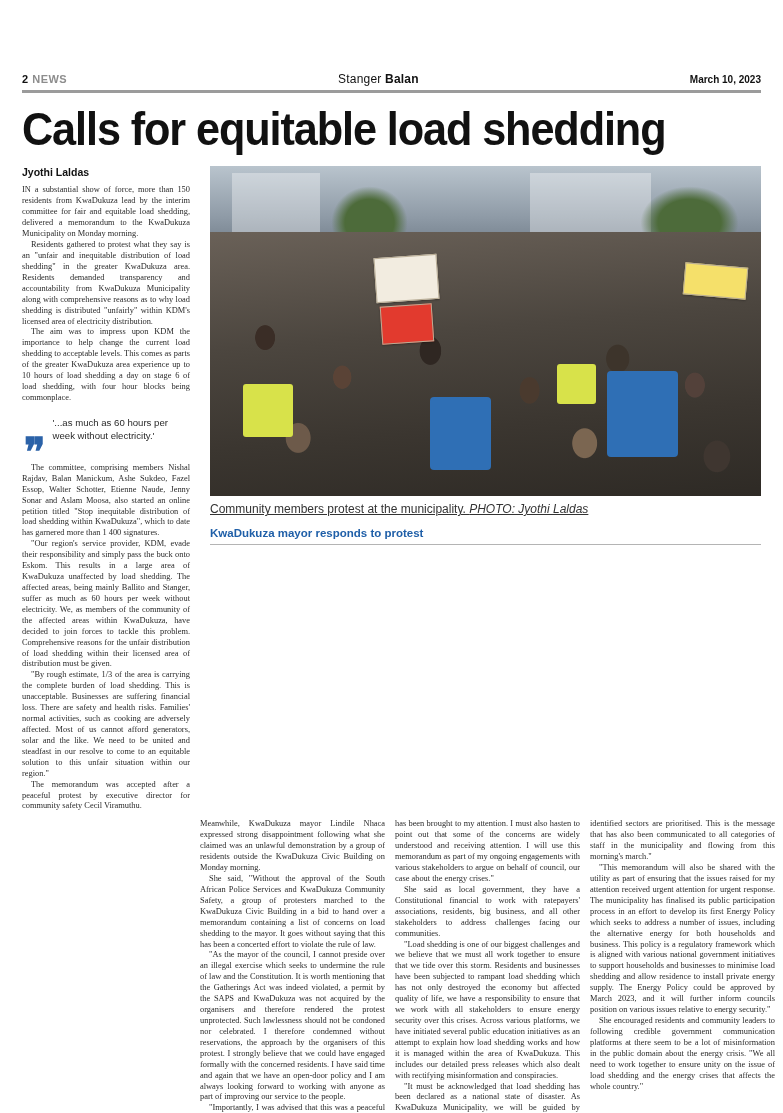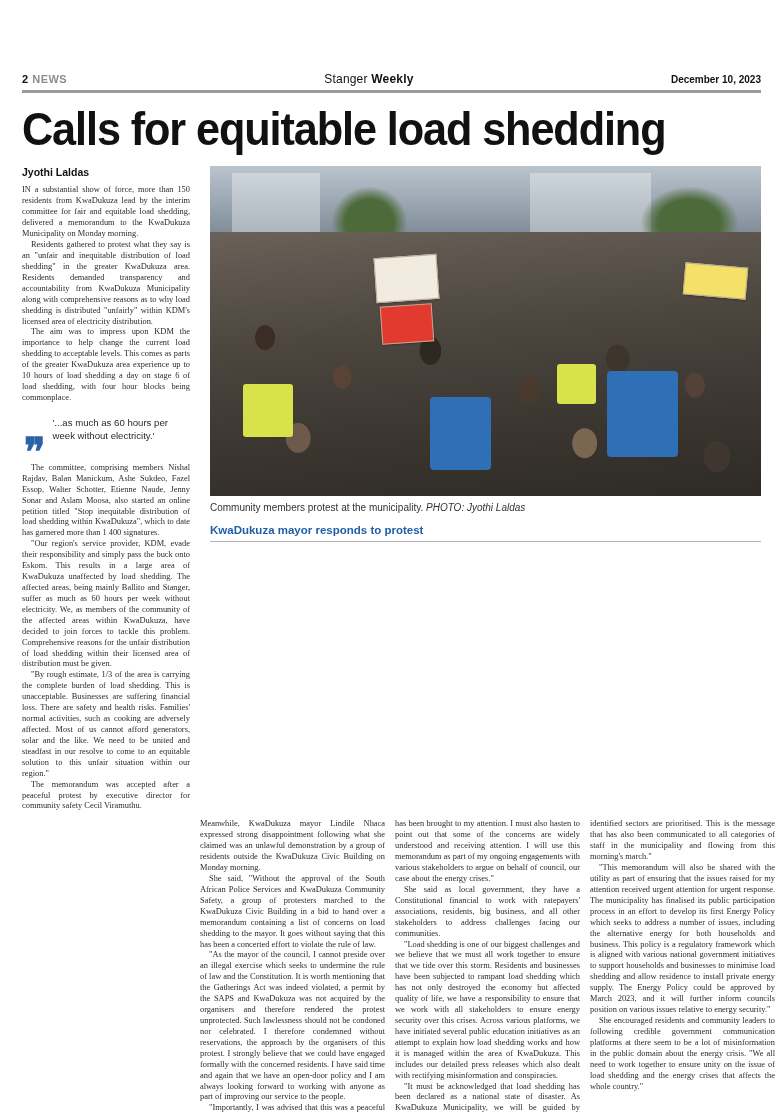--- a/index.html
+++ b/index.html
@@ -177,24 +177,25 @@
     border-radius: 3px;
   }
   .photo .blueshirt {
     position: absolute;
     background: #2f6fb5;
     border-radius: 4px;
   }
 
   .caption {
     font-family: "Liberation Sans", sans-serif;
-    font-size: 10px;
+    font-size: 12px;
     color: #333;
     margin-top: 5px;
     line-height: 1.35;
+    text-decoration: underline;
   }
   .caption .credit { font-style: italic; }
 
   .subhead {
     font-family: "Liberation Sans", sans-serif;
     font-weight: bold;
     font-size: 11.5px;
     color: #1f5fa8;
     margin-top: 9px;
   }
@@ -215,23 +216,23 @@
 </head>
 <body>
 
 <div class="page">
 
   <div class="masthead">
     <div class="mh-left">
       <span class="pg">2</span><span class="sec">NEWS</span>
     </div>
     <div class="mh-center">
-      <span>Stanger </span><span class="b">Weekly</span>
-    </div>
-    <div class="mh-right">December 10, 2023</div>
+      <span>Stanger </span><span class="b">Balan</span>
+    </div>
+    <div class="mh-right">March 10, 2023</div>
   </div>
   <div class="mh-rule"></div>
 
   <div class="headline">Calls for equitable load shedding</div>
 
   <div class="top-story">
 
     <div class="col-narrow">
       <div class="byline">Jyothi Laldas</div>
       <div class="body-text">

